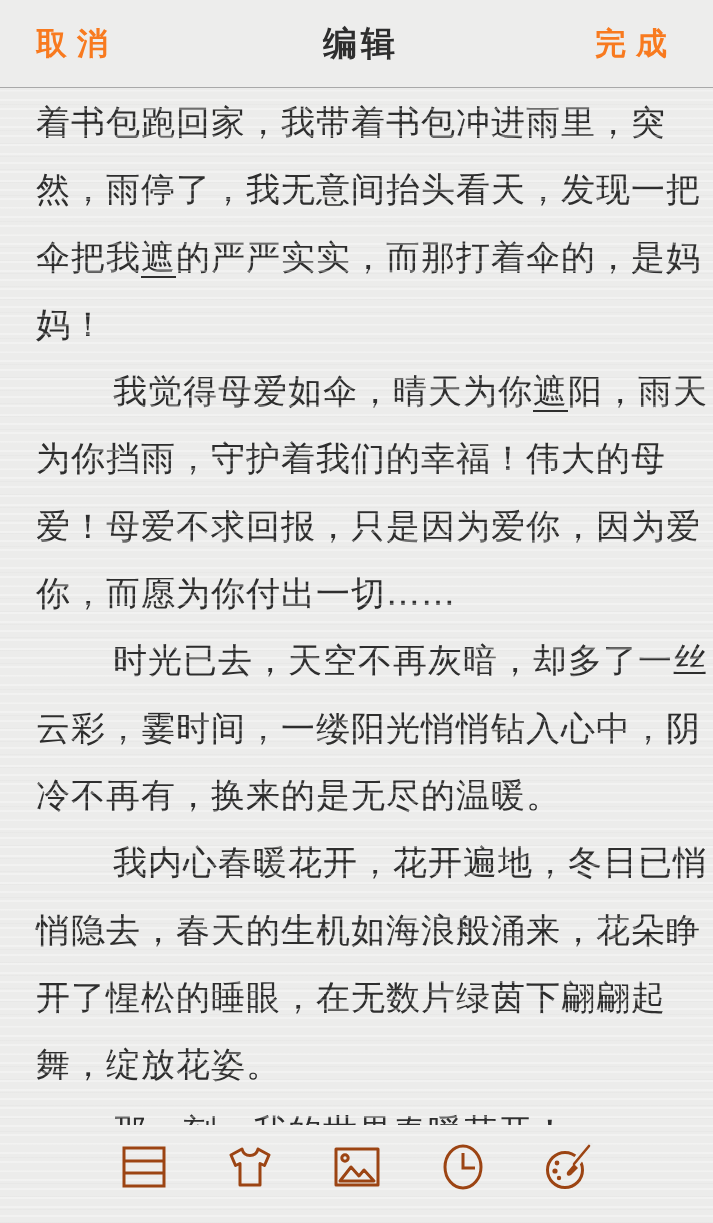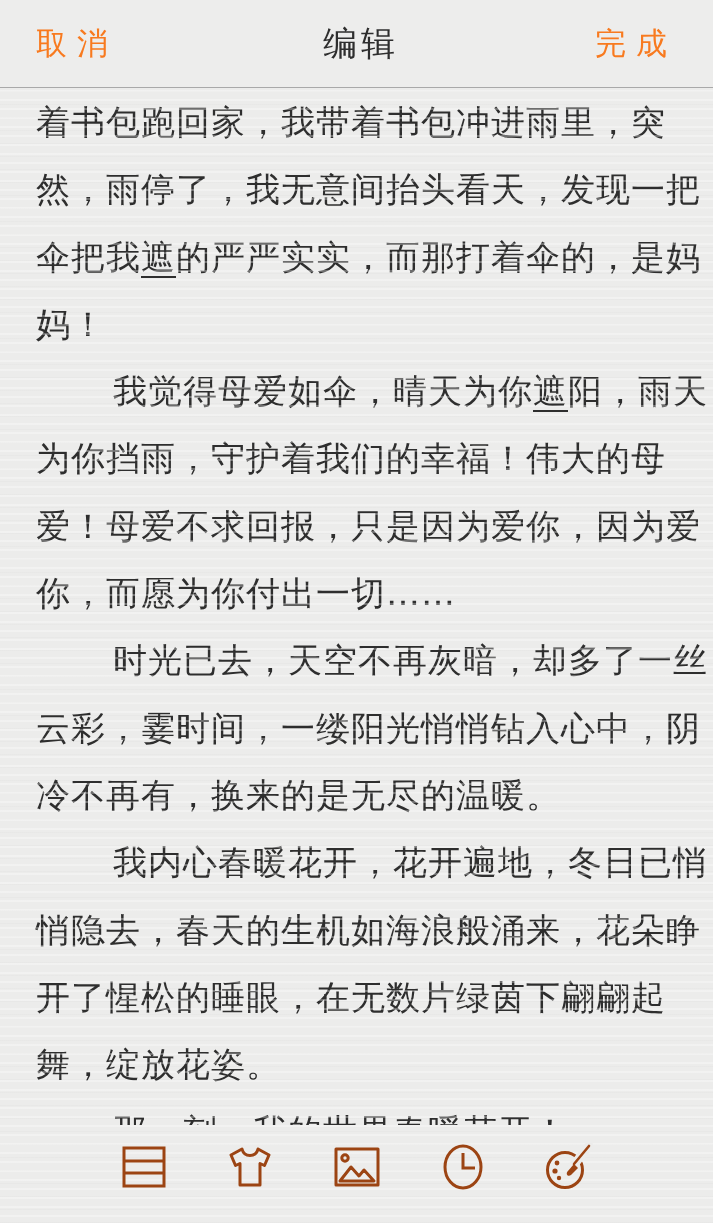--- a/index.html
+++ b/index.html
@@ -18,25 +18,25 @@
   
   .navbar{
     position:absolute;top:0;left:0;right:0;height:88px;
     background:#EDEDEC;border-bottom:1px solid #A9A9A9;
     display:flex;align-items:center;justify-content:space-between;
     padding:0 36px;box-sizing:border-box;z-index:10;
   }
   .nav-btn{
     background:none;border:none;padding:0;cursor:pointer;
     font-family:"DejaVu Sans",sans-serif;
-    font-size:31px;letter-spacing:10px;color:#F87A1F;font-weight:400;
+    font-size:31px;letter-spacing:10px;color:#F87A1F;font-weight:700;
   }
   .nav-title{
     position:absolute;left:9px;right:0;text-align:center;
-    font-size:34px;font-weight:normal;color:#2E2E2E;letter-spacing:4px;
+    font-size:34px;font-weight:bold;color:#2E2E2E;letter-spacing:4px;
     pointer-events:none;
   }
   
   .editor{
     position:absolute;top:89px;left:0;right:0;height:1036px;
     overflow:hidden;padding:0 36px;box-sizing:border-box;z-index:1;
   }
   .line{
     height:67.3px;line-height:67.3px;white-space:nowrap;
     font-size:34px;letter-spacing:1px;color:#2E2E2E;

